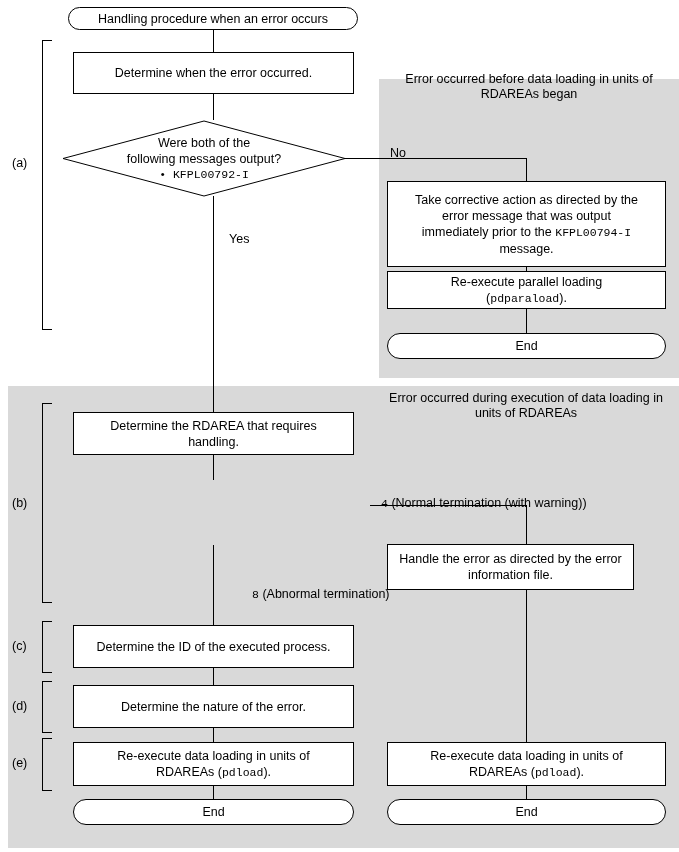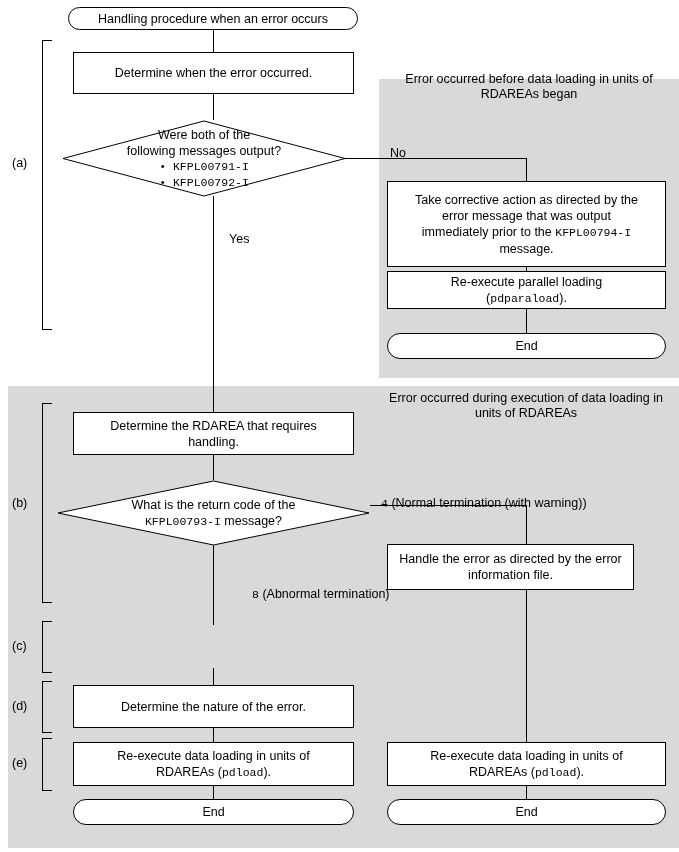--- a/index.html
+++ b/index.html
@@ -132,21 +132,20 @@
   </div>
 
   <div class="diamond-wrap" style="left:62px;top:120px;width:284px;height:77px;">
     <svg width="284" height="77" viewBox="0 0 284 77">
       <polygon points="142,1 283,38.5 142,76 1,38.5" fill="#ffffff" stroke="#000000" stroke-width="1"></polygon>
     </svg>
     <div class="diamond-text">
       <div>
         <div>Were both of the</div>
         <div>following messages output?</div>
-        <div class="mono">• KFPL00791-I</div>
         <div class="mono">• KFPL00792-I</div>
       </div>
     </div>
   </div>
 
   <div class="lbl" style="left:390px;top:146px;">
     <span>No</span>
   </div>
   <div class="lbl" style="left:229px;top:232px;">
     <span>Yes</span>
@@ -176,51 +175,41 @@
     <span>End</span>
   </div>
 
   <div class="box" style="left:73px;top:412px;width:281px;height:43px;">
     <div>
       <div>Determine the RDAREA that requires</div>
       <div>handling.</div>
     </div>
   </div>
 
-  <div class="diamond-wrap" style="left:57px;top:480px;width:313px;height:66px;">
-    <svg width="313" height="66" viewBox="0 0 313 66">
-      <polygon points="156.5,1 312,33 156.5,65 1,33" fill="#ffffff" stroke="#000000" stroke-width="1"></polygon>
-    </svg>
-    <div class="diamond-text">
-      <div>
-        <div>What is the return code of the</div>
-        <div>
-          <span class="mono">KFPL00793-I</span><span> message?</span>
-        </div>
-      </div>
-    </div>
-  </div>
 
   <div class="lbl" style="left:381px;top:496px;">
     <span class="mono">4</span>
     <span>(Normal termination (with warning))</span>
   </div>
 
   <div class="lbl" style="left:224px;top:587px;margin-left:28px;">
     <span class="mono">8</span>
     <span>(Abnormal termination)</span>
   </div>
 
   <div class="box" style="left:387px;top:544px;width:247px;height:46px;justify-content:center;">
     <div>
       <div>Handle the error as directed by the error</div>
       <div>information file.</div>
     </div>
   </div>
 
+  <div class="box" style="left:73px;top:625px;width:281px;height:43px;">
+    <span>Determine the ID of the executed process.</span>
+  </div>
 
   <div class="box" style="left:73px;top:685px;width:281px;height:43px;">
     <span>Determine the nature of the error.</span>
   </div>
 
   <div class="box" style="left:73px;top:742px;width:281px;height:44px;">
     <div>
       <div>Re-execute data loading in units of</div>
       <div>
         <span>RDAREAs (</span><span class="mono">pdload</span><span>).</span>

